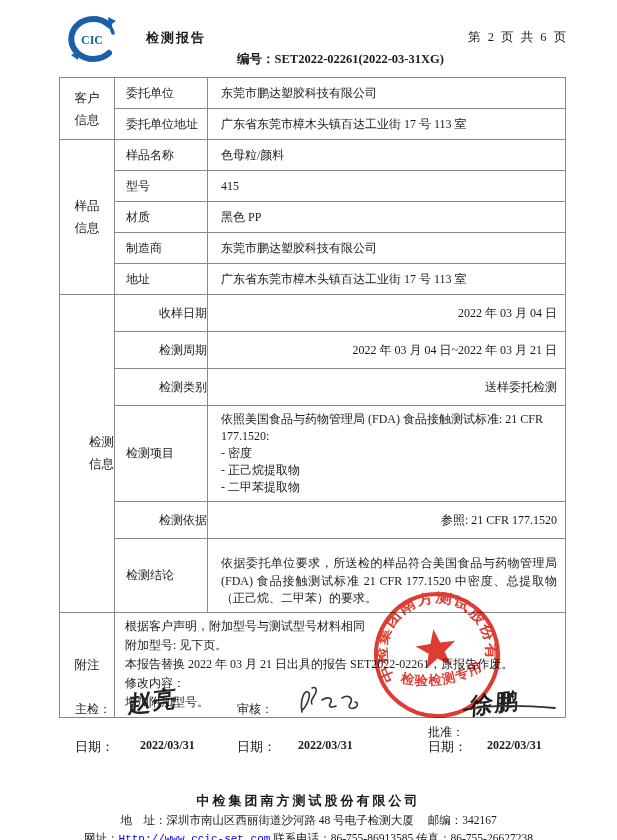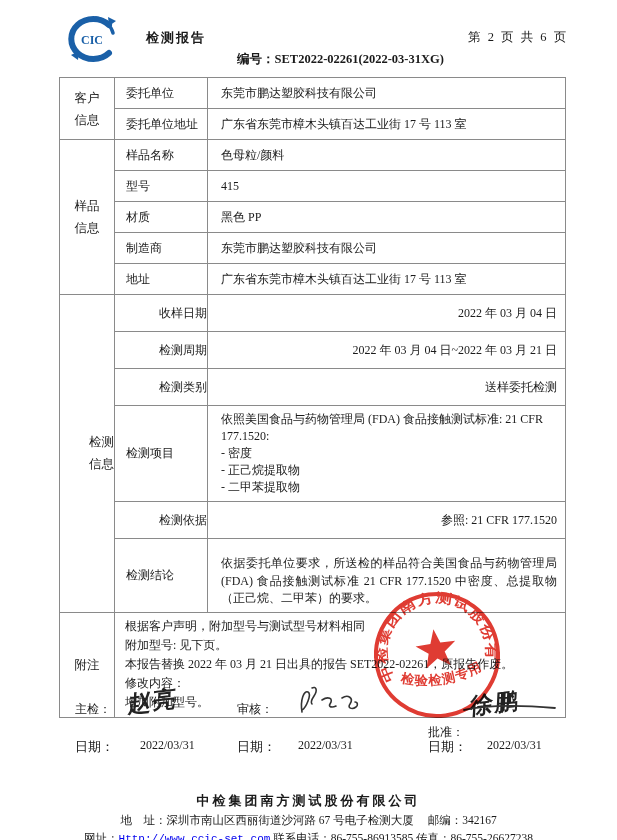--- a/index.html
+++ b/index.html
@@ -34,21 +34,21 @@
   td.note  { line-height:19px; padding:4px 10px 5px 10px;font-family:Liberation Serif, serif; }
 
   
   .siglabel { font-size:12px; }
   .name-sig {
     font-size:23px; font-weight:bold; color:#222;
     transform:rotate(-7deg) skewX(-10deg); letter-spacing:2px;
   }
   .sig-svg path { stroke:#333; stroke-width:1.6; fill:none; stroke-linecap:round; }
   .datelbl { font-size:13px; }
-  .dateval { font-size:12px; }
+  .dateval { font-size:12px;font-weight:bold; }
 
   
   .stamp {
     left:370px; top:588px; width:134px; height:134px;
     transform:rotate(-8deg); mix-blend-mode:multiply; opacity:.92;
     pointer-events:none; z-index:5;
   }
 
   
   .footer { left:0; right:0; top:792px; text-align:center; }
@@ -200,20 +200,20 @@
   </text>
   <polygon points="67,41 62,55.1 47,55.5 58.9,64.6 54.7,79 67,70.5 79.3,79 75.1,64.6 87,55.5 72,55.1" fill="#dd2b21"></polygon>
   <text font-size="13" fill="#dd2b21" font-weight="bold" letter-spacing="1">
     <textPath href="#sealBottom" xlink:href="#sealBottom" startOffset="2" textLength="100" lengthAdjust="spacingAndGlyphs">检验检测专用章</textPath>
   </text>
 </svg>
 
 <div class="abs footer">
   <div class="f-company">中检集团南方测试股份有限公司</div>
   <div class="f-line">
-    <span>地　址：</span><span>深圳市南山区西丽街道沙河路 67 号电子检测大厦</span><span class="gap"></span><span>邮编：</span><span>342167</span>
+    <span>地　址：</span><span>深圳市南山区西丽街道沙河路 48 号电子检测大厦</span><span class="gap"></span><span>邮编：</span><span>342167</span>
   </div>
   <div class="f-line">
     <span>网址：</span><a class="url" href="#">Http://www.ccic-set.com</a>
     <span>联系电话：</span><span>86-755-86913585</span>
     <span>传真：</span><span>86-755-26627238</span>
   </div>
 </div>
 
 </body></html>

